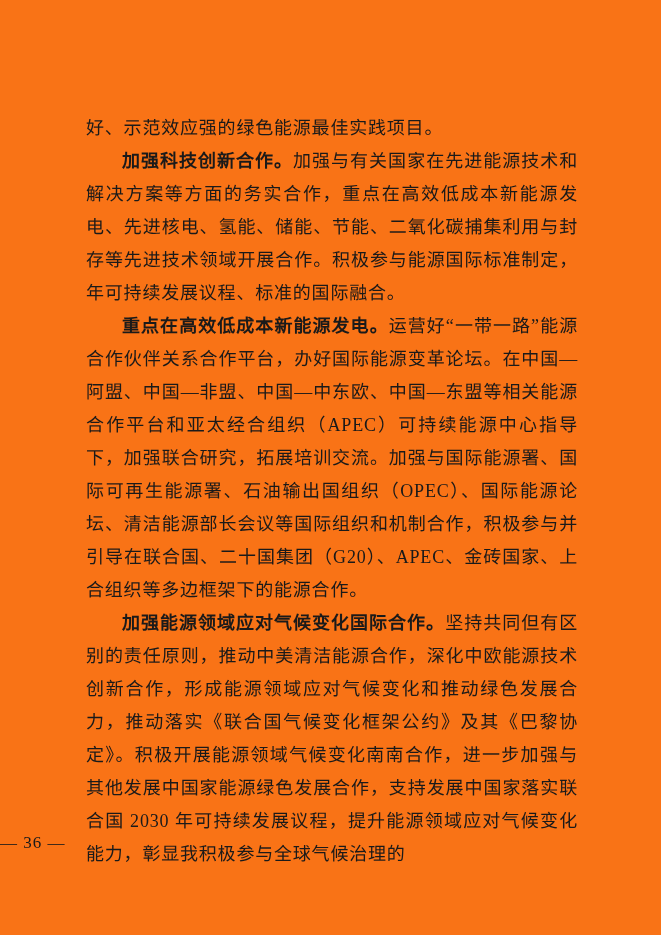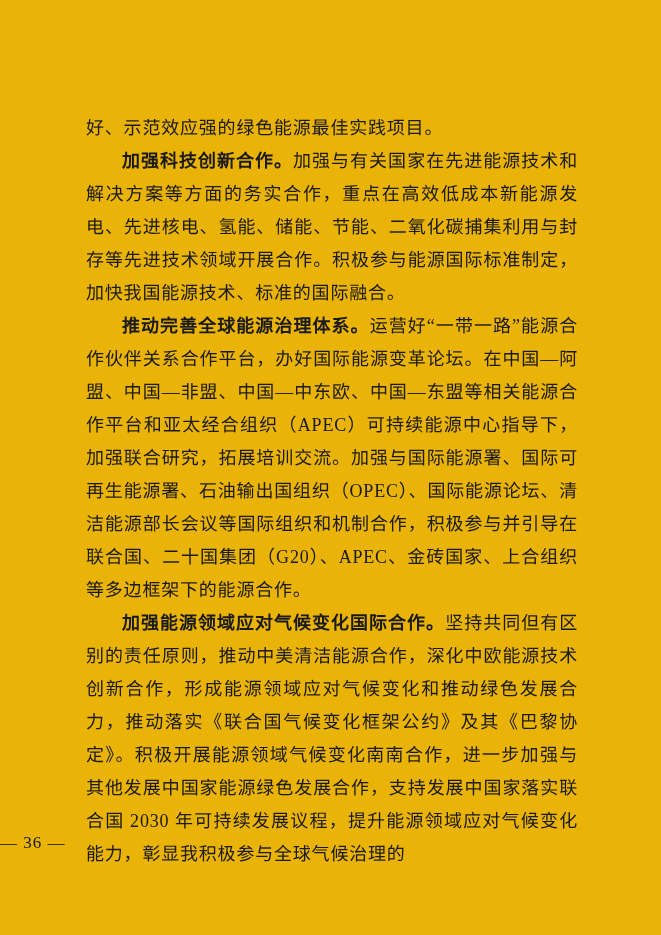--- a/index.html
+++ b/index.html
@@ -4,21 +4,21 @@
 <style>
   html, body {
     margin: 0;
     padding: 0;
     background: #ffffff;
   }
   .page {
     position: relative;
     width: 661px;
     height: 935px;
-    background: #eab308;
+    background: #f97316;
     overflow: hidden;
     font-family: "Liberation Serif", "DejaVu Serif", serif;
     color: #1a1a1a;
   }
   .content {
     position: absolute;
     left: 86px;
     top: 112px;
     width: 492px;
   }
@@ -60,23 +60,23 @@
   }
 </style>
 </head>
 <body>
 
 <div class="page">
   <div class="content">
 
     <p class="para">好、示范效应强的绿色能源最佳实践项目。</p>
 
-    <p class="para indent"><span class="lead">加强科技创新合作。</span><span>加强与有关国家在先进能源技术和解决方案等方面的务实合作，重点在高效低成本新能源发电、先进核电、氢能、储能、节能、二氧化碳捕集利用与封存等先进技术领域开展合作。积极参与能源国际标准制定，加快我国能源技术、标准的国际融合。</span></p>
+    <p class="para indent"><span class="lead">加强科技创新合作。</span><span>加强与有关国家在先进能源技术和解决方案等方面的务实合作，重点在高效低成本新能源发电、先进核电、氢能、储能、节能、二氧化碳捕集利用与封存等先进技术领域开展合作。积极参与能源国际标准制定，年可持续发展议程、标准的国际融合。</span></p>
 
 
-    <p class="para indent"><span class="lead">推动完善全球能源治理体系。</span><span>运营好“一带一路”能源合作伙伴关系合作平台，办好国际能源变革论坛。在中国—阿盟、中国—非盟、中国—中东欧、中国—东盟等相关能源合作平台和亚太经合组织（APEC）可持续能源中心指导下，加强联合研究，拓展培训交流。加强与国际能源署、国际可再生能源署、石油输出国组织（OPEC）、国际能源论坛、清洁能源部长会议等国际组织和机制合作，积极参与并引导在联合国、二十国集团（G20）、APEC、金砖国家、上合组织等多边框架下的能源合作。</span></p>
+    <p class="para indent"><span class="lead">重点在高效低成本新能源发电。</span><span>运营好“一带一路”能源合作伙伴关系合作平台，办好国际能源变革论坛。在中国—阿盟、中国—非盟、中国—中东欧、中国—东盟等相关能源合作平台和亚太经合组织（APEC）可持续能源中心指导下，加强联合研究，拓展培训交流。加强与国际能源署、国际可再生能源署、石油输出国组织（OPEC）、国际能源论坛、清洁能源部长会议等国际组织和机制合作，积极参与并引导在联合国、二十国集团（G20）、APEC、金砖国家、上合组织等多边框架下的能源合作。</span></p>
 
     <p class="para indent"><span class="lead">加强能源领域应对气候变化国际合作。</span><span>坚持共同但有区别的责任原则，推动中美清洁能源合作，深化中欧能源技术创新合作，形成能源领域应对气候变化和推动绿色发展合力，推动落实《联合国气候变化框架公约》及其《巴黎协定》。积极开展能源领域气候变化南南合作，进一步加强与其他发展中国家能源绿色发展合作，支持发展中国家落实联合国 2030 年可持续发展议程，提升能源领域应对气候变化能力，彰显我积极参与全球气候治理的</span></p>
 
   </div>
 
   <div class="page-number">— 36 —</div>
 </div>
 
 </body></html>

